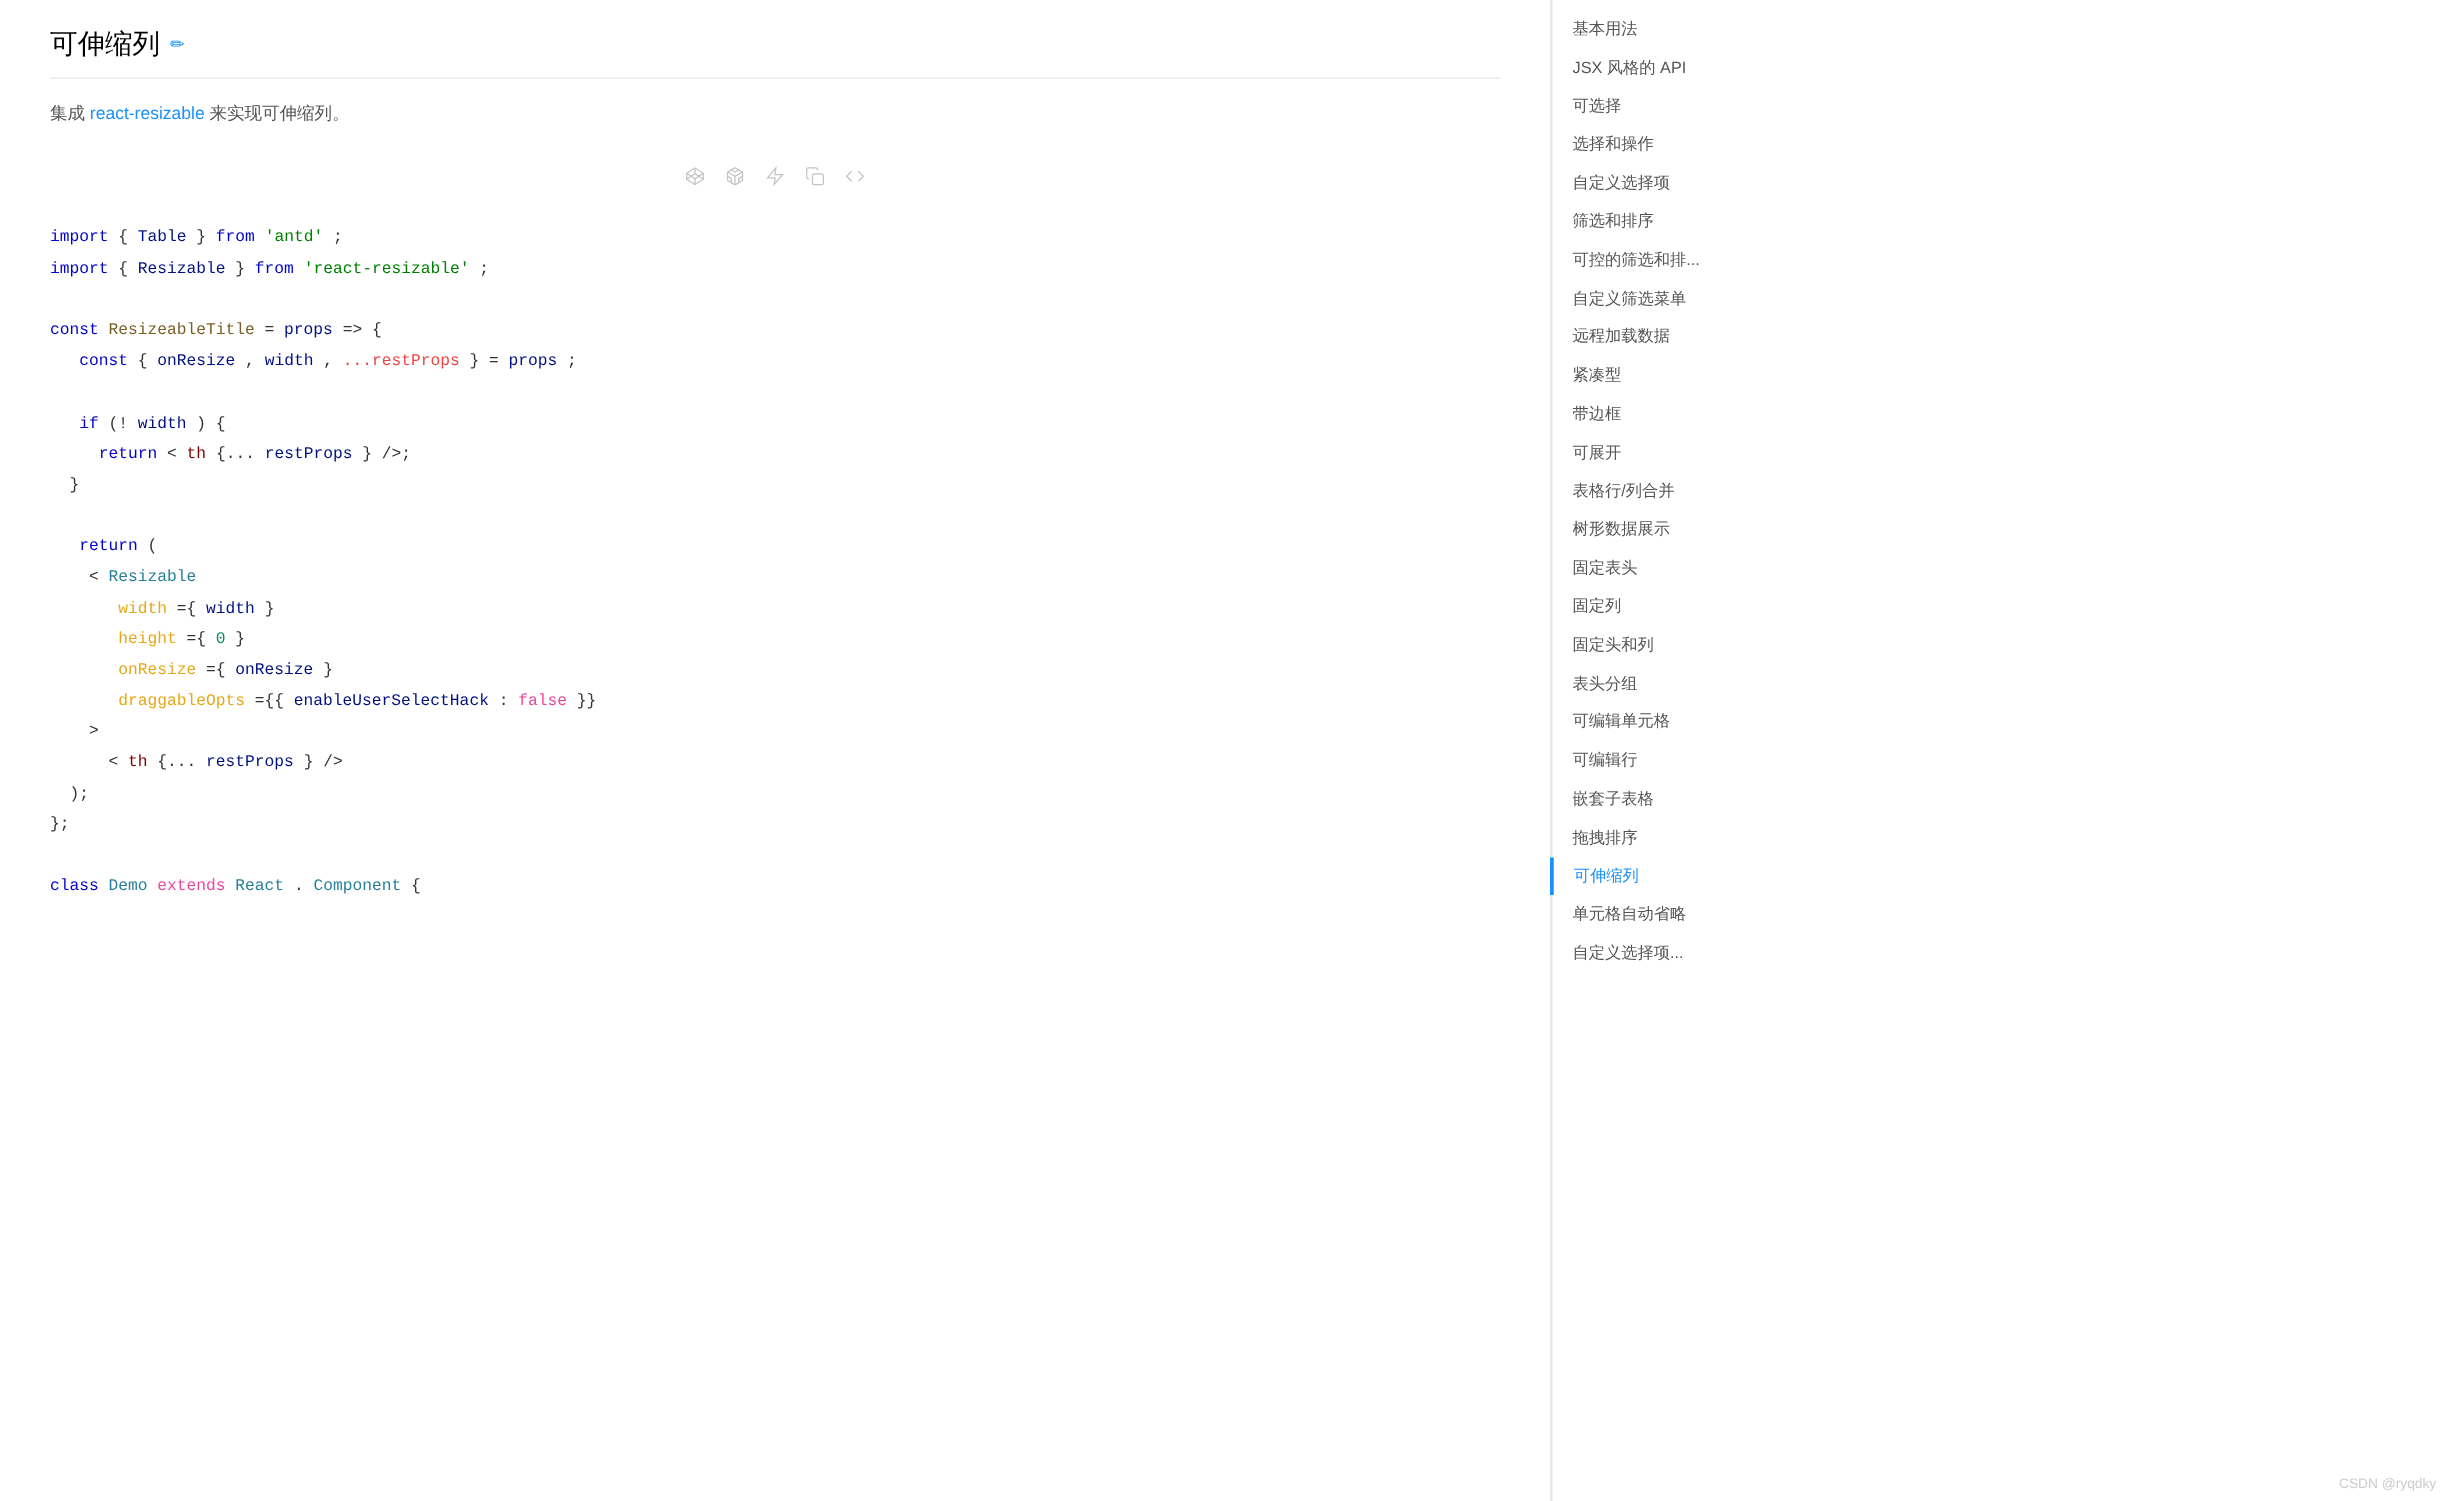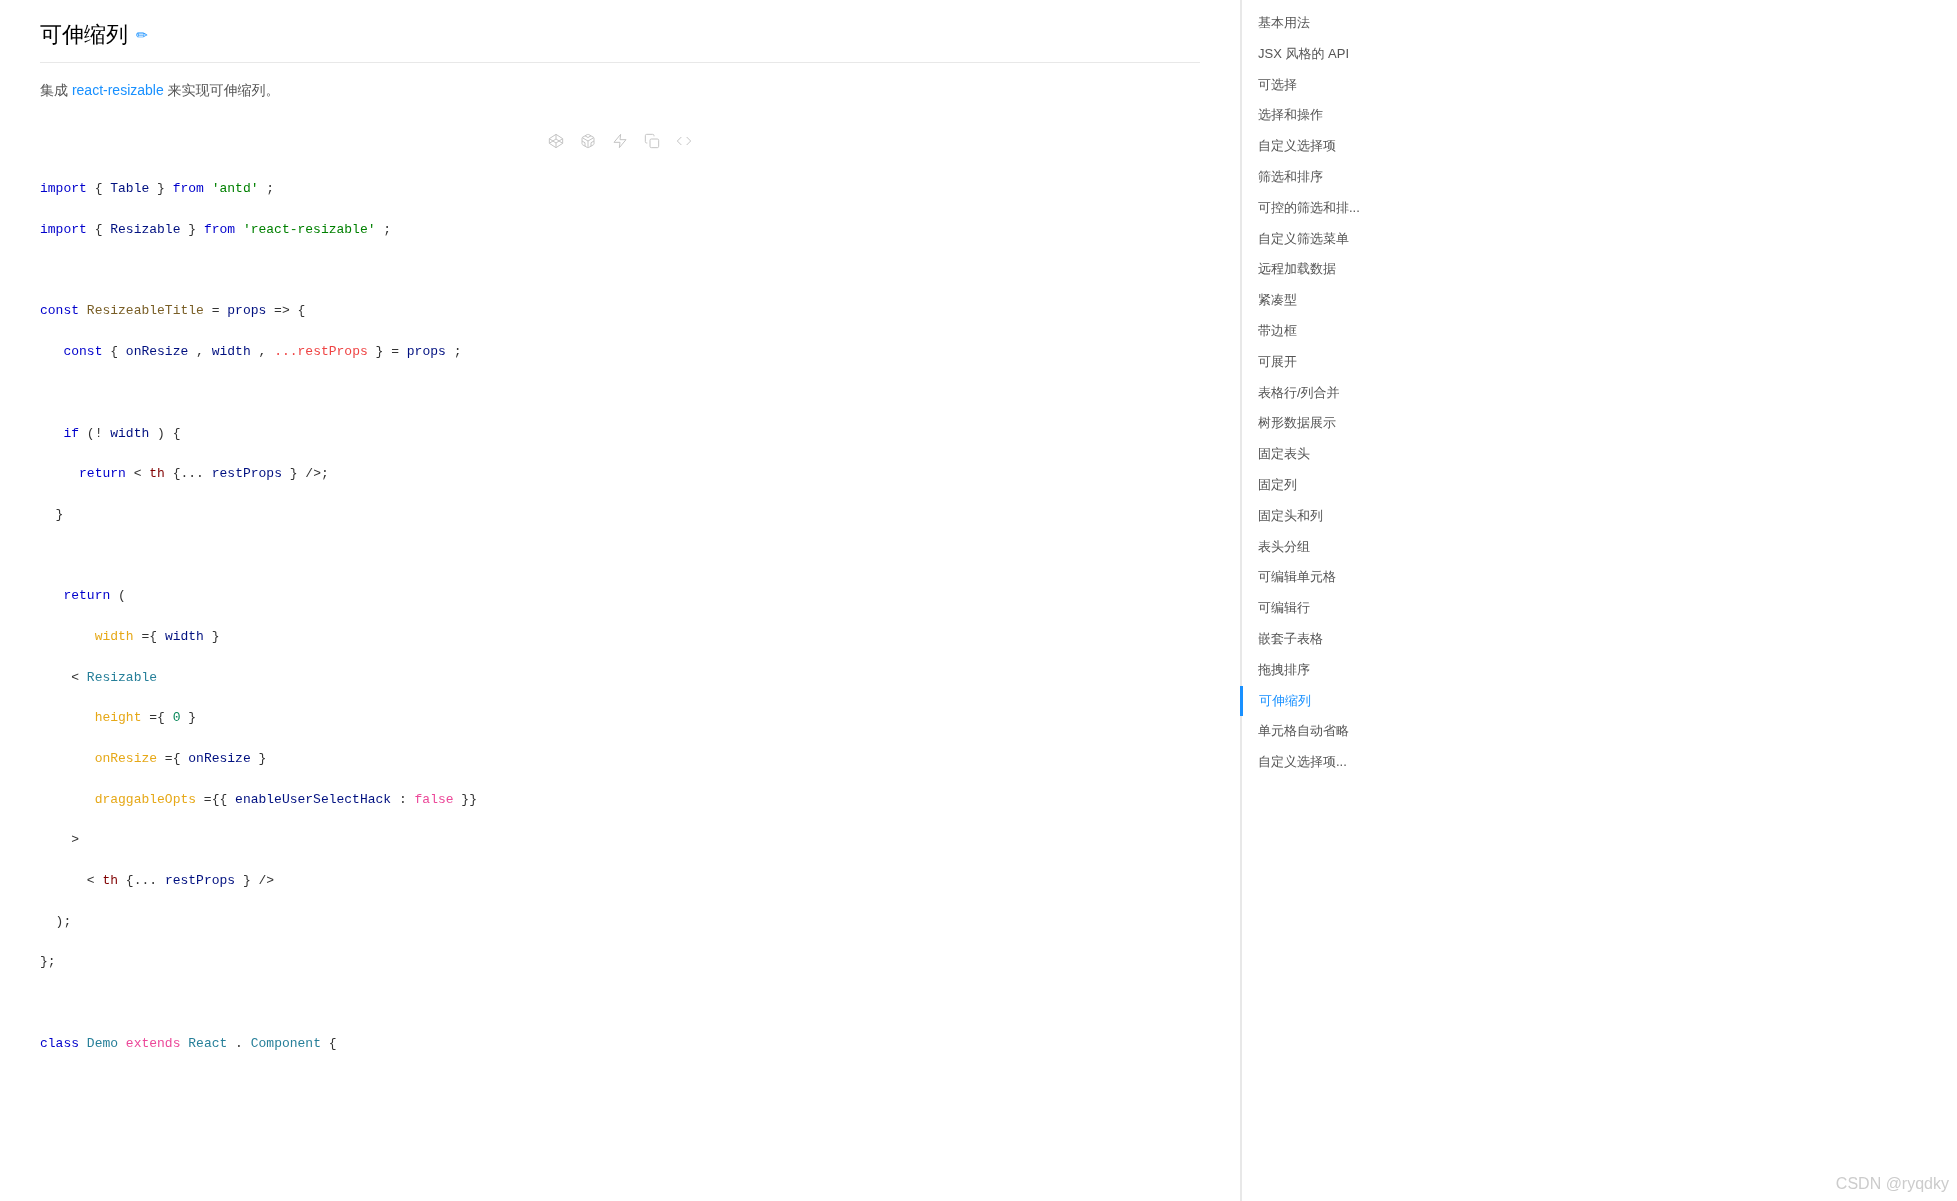--- a/index.html
+++ b/index.html
@@ -92,34 +92,33 @@
       color: #1890ff;
       font-weight: 500;
       border-left: 3px solid #1890ff;
       margin-left: -2px;
     }
 
     .footer-watermark {
       position: fixed;
       bottom: 8px;
       right: 8px;
-      font-size: 16px;
+      font-size: 11px;
       color: #ccc;
     }
 
     .code-container {
       font-family: 'Consolas', 'Monaco', 'Courier New', monospace;
       font-size: 13px;
       line-height: 1.9;
     }
 
     .code-line {
       display: block;
       min-height: 1.9em;
-      margin-top: 16px;
     }
   </style>
 </head>
 <body>
 
 <div class="main-content">
   <div class="page-title-row">
     <span class="page-title">可伸缩列</span>
     <span class="edit-icon">✏</span>
   </div>
@@ -232,29 +231,29 @@
     <div class="code-line">
       <span style="color:#333">&nbsp;&nbsp;}</span>
     </div>
     <div class="code-line">&nbsp;</div>
     <div class="code-line">
       <span style="color:#333">&nbsp;&nbsp;</span>
       <span style="color:#0000cc">return</span>
       <span style="color:#333"> (</span>
     </div>
     <div class="code-line">
+      <span style="color:#333">&nbsp;&nbsp;&nbsp;&nbsp;&lt;</span>
+      <span style="color:#267f99">Resizable</span>
+    </div>
+    <div class="code-line">
       <span style="color:#333">&nbsp;&nbsp;&nbsp;&nbsp;&nbsp;&nbsp;</span>
       <span style="color:#e6a817">width</span>
       <span style="color:#333">={</span>
       <span style="color:#001080">width</span>
       <span style="color:#333">}</span>
-    </div>
-    <div class="code-line">
-      <span style="color:#333">&nbsp;&nbsp;&nbsp;&nbsp;&lt;</span>
-      <span style="color:#267f99">Resizable</span>
     </div>
     <div class="code-line">
       <span style="color:#333">&nbsp;&nbsp;&nbsp;&nbsp;&nbsp;&nbsp;</span>
       <span style="color:#e6a817">height</span>
       <span style="color:#333">={</span>
       <span style="color:#09885a">0</span>
       <span style="color:#333">}</span>
     </div>
     <div class="code-line">
       <span style="color:#333">&nbsp;&nbsp;&nbsp;&nbsp;&nbsp;&nbsp;</span>

